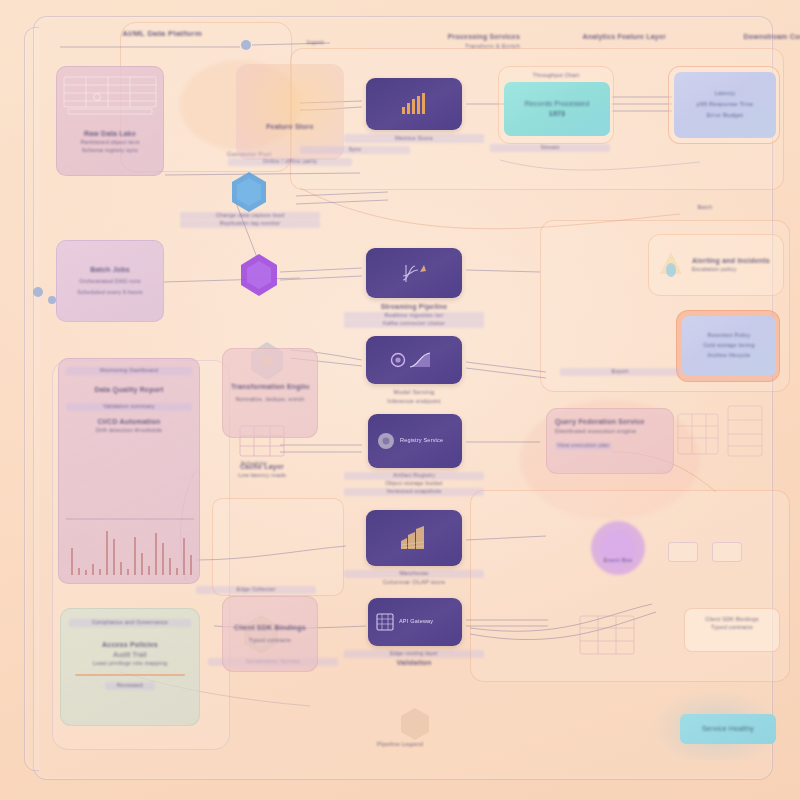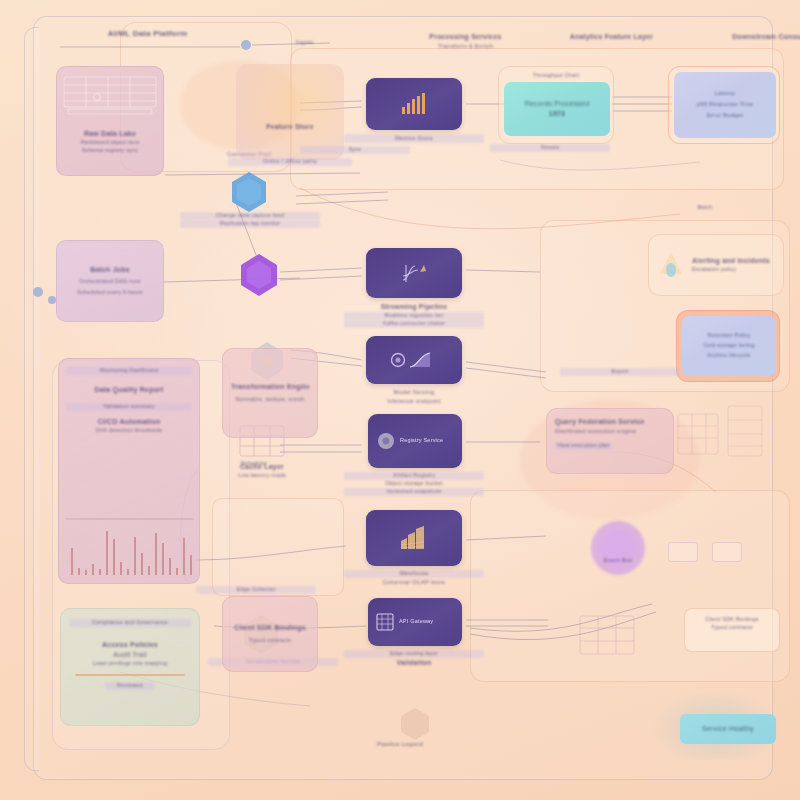--- a/index.html
+++ b/index.html
@@ -49,21 +49,21 @@
   .lane{
     position:absolute;
     border:1px solid rgba(233,150,110,.30);
     border-radius:13px;
     background:rgba(255,238,224,.20);
   }
   .lane.soft{border-color:rgba(176,160,205,.26);}
 
   
   .colhead{position:absolute;width:150px;}
-  .colhead .t{text-align:center;margin-left:41px;}
+  .colhead .t{text-align:right;margin-left:41px;}
 
   
   .card{
     position:absolute;
     border-radius:9px;
     box-sizing:border-box;
     overflow:hidden;
   }
   .card.node{
     background:linear-gradient(150deg,#4f3f86 0%,#5b4a92 55%,#51408a 100%);

